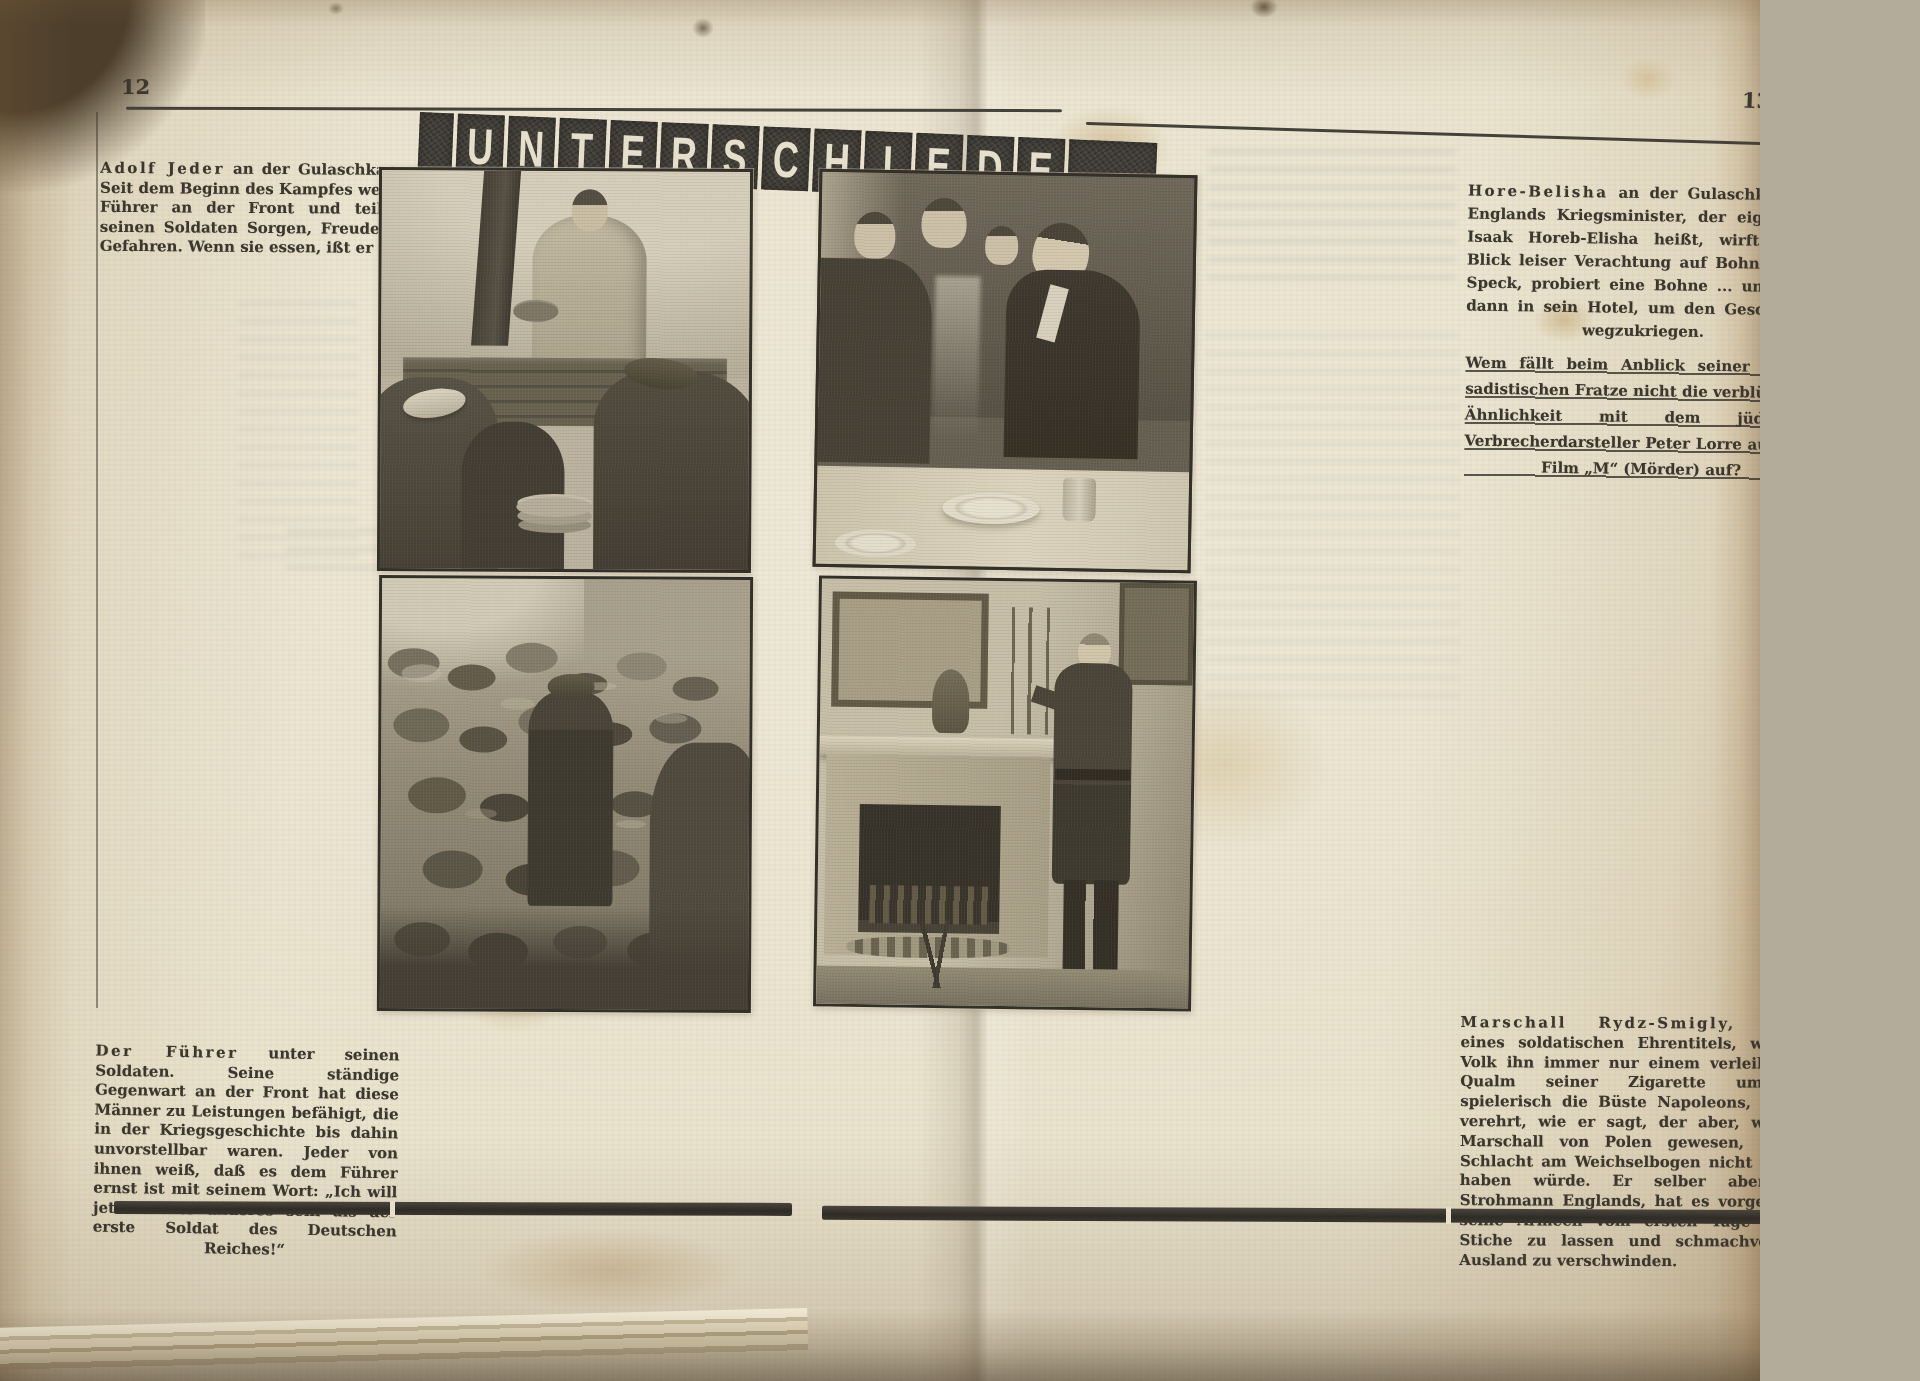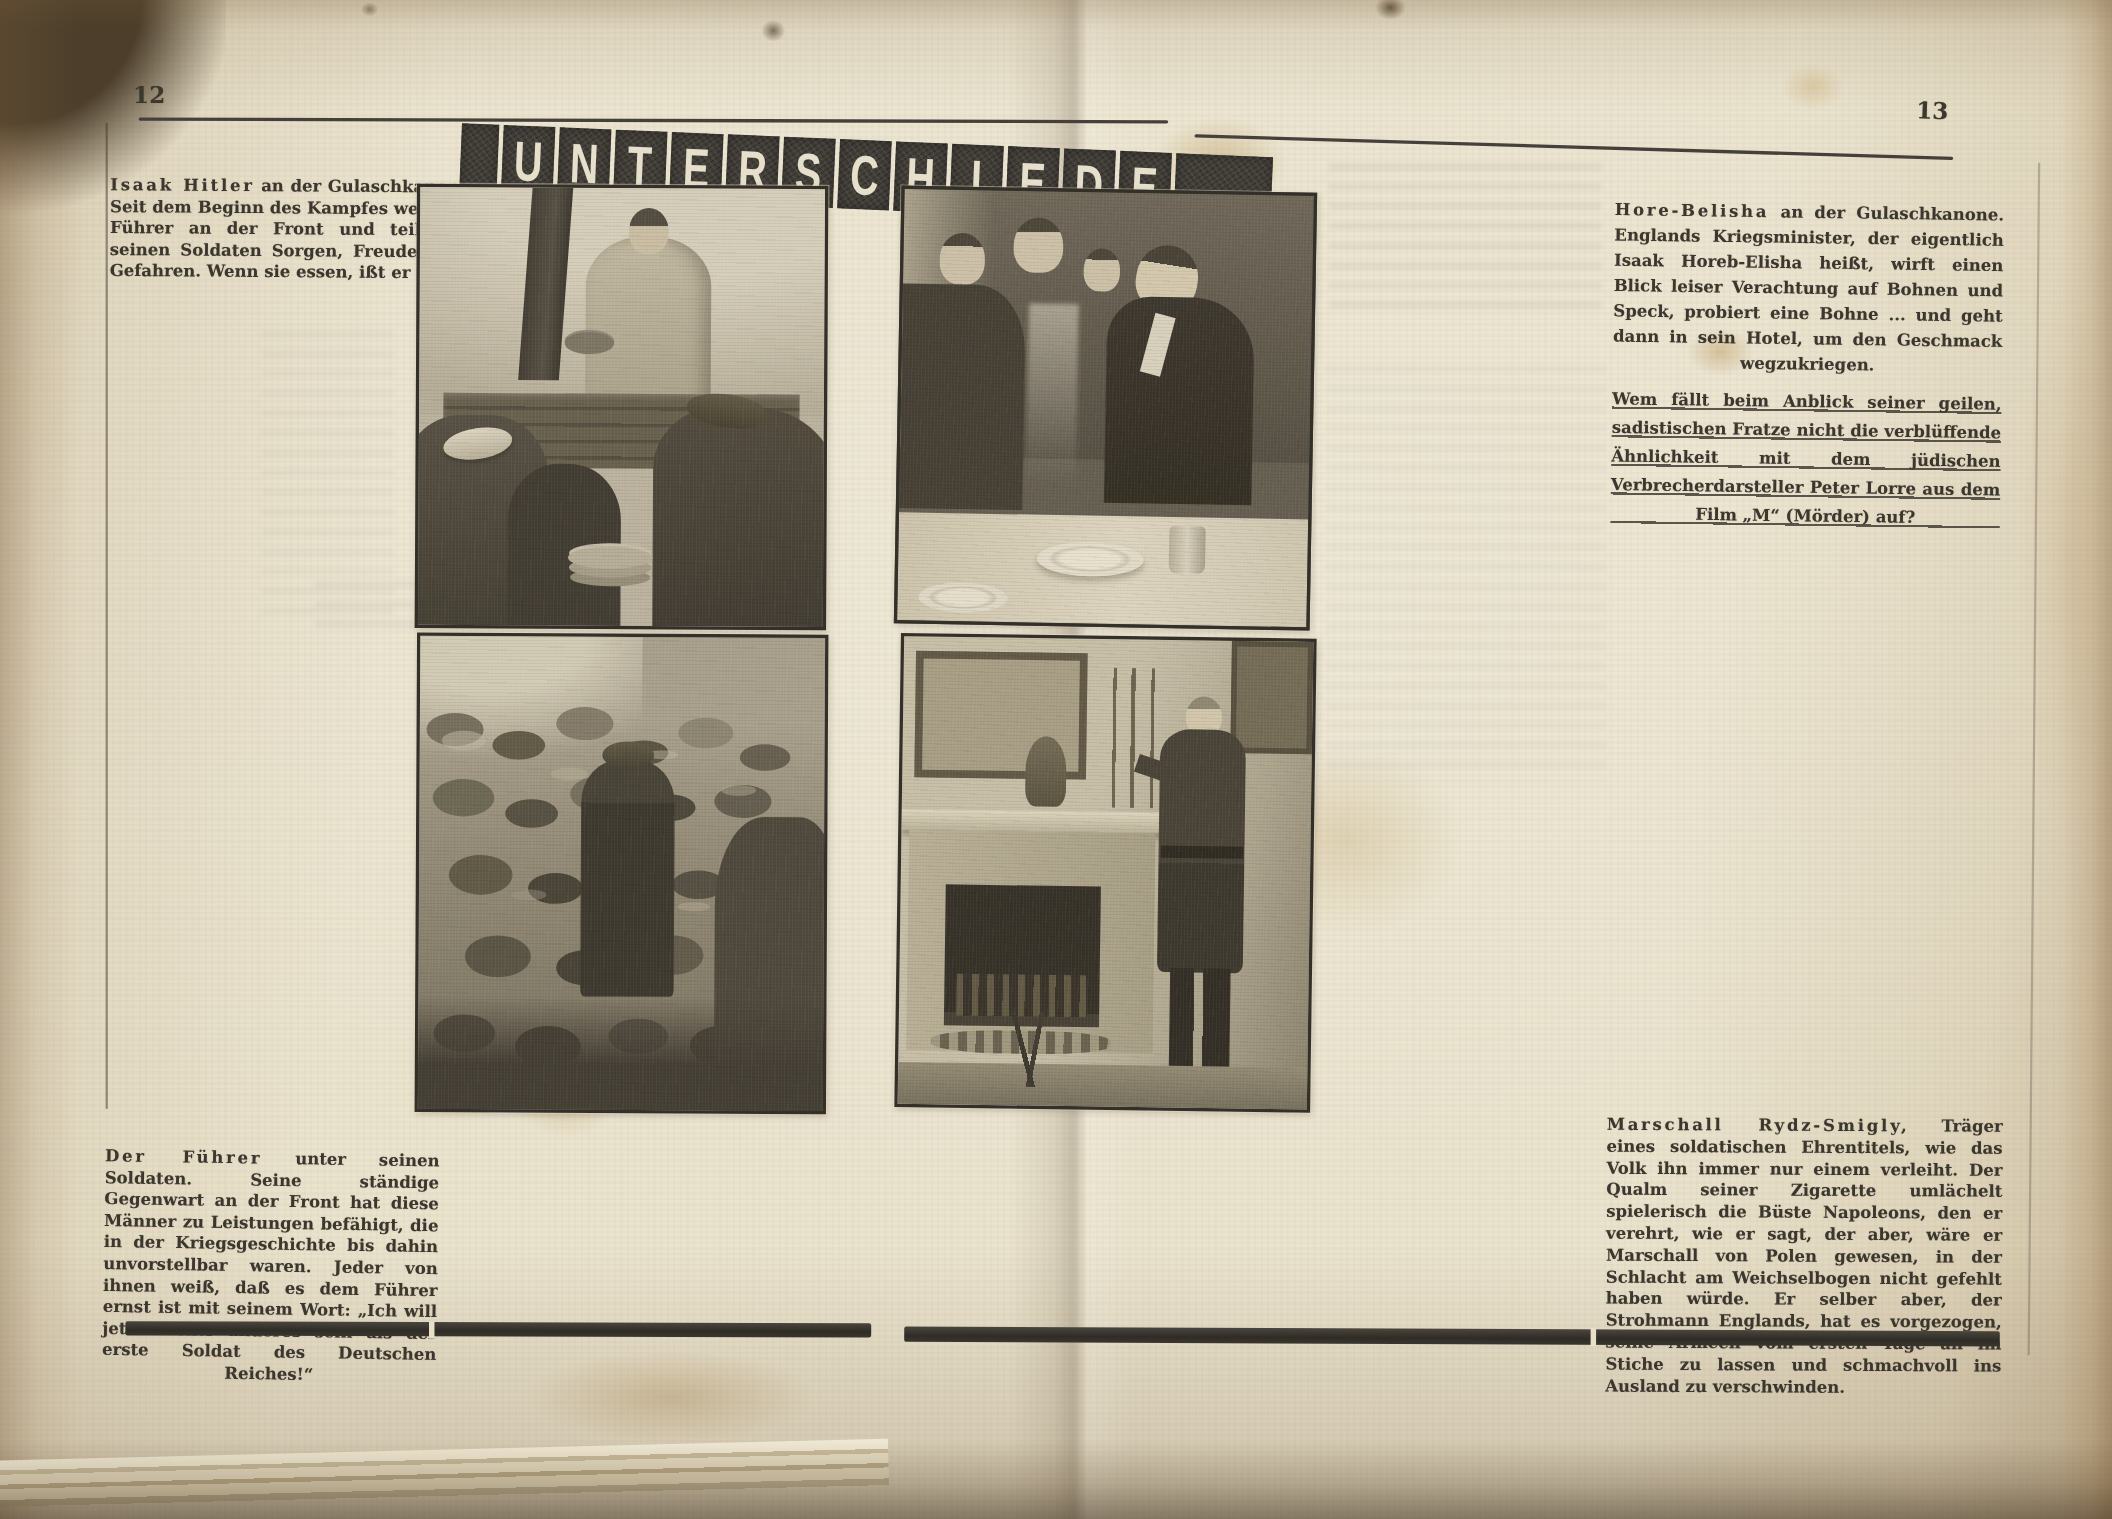--- a/index.html
+++ b/index.html
@@ -1,16 +1,16 @@
 <!DOCTYPE html>
 <html><head>
 <meta charset="utf-8">
 <style>
   html,body{margin:0;padding:0;background:#b4ac9b;}
-  .stage{position:relative;width:1920px;height:1381px;overflow:hidden;font-family:"DejaVu Serif",serif;}
+  .stage{position:relative;width:1760px;height:1381px;overflow:hidden;font-family:"DejaVu Serif",serif;}
   .abs{position:absolute;}
 
   
   .paper{position:absolute;inset:0;background:
     radial-gradient(120% 90% at 50% 38%, rgba(255,255,255,.22), rgba(255,255,255,0) 62%),
     linear-gradient(180deg, rgba(120,95,60,.16), rgba(255,255,255,0) 7%, rgba(255,255,255,0) 82%, rgba(110,85,55,.20) 98%),
     linear-gradient(97deg, rgba(140,105,60,.30) 0%, rgba(150,120,75,.12) 6%, rgba(0,0,0,0) 20%, rgba(0,0,0,0) 78%, rgba(150,120,70,.14) 92%, rgba(130,95,50,.32) 100%),
     #e9e2cc;}
   .paper::after{content:"";position:absolute;inset:0;background:
     repeating-linear-gradient(0deg, rgba(120,100,70,.030) 0 2px, transparent 2px 5px),
@@ -230,21 +230,21 @@
     <span class="hblock">
         <i class="hl">D</i>
       </span>
     <span class="hblock">
         <i class="hl">E</i>
       </span>
     <span class="hblock sp-tail"></span>
   </div>
 
   <div class="cap cap-tl">
-    <p><span class="lead">Isaak Hitler</span> <span>an der Gulaschkanone. Seit dem Beginn des Kampfes weilt der Führer an der Front und teilt mit seinen Soldaten Sorgen, Freuden und Gefahren. Wenn sie essen, ißt er mit.</span></p>
+    <p><span class="lead">Adolf Jeder</span> <span>an der Gulaschkanone. Seit dem Beginn des Kampfes weilt der Führer an der Front und teilt mit seinen Soldaten Sorgen, Freuden und Gefahren. Wenn sie essen, ißt er mit.</span></p>
   </div>
   <div class="cap cap-bl">
     <p><span class="lead">Der Führer</span> <span>unter seinen Soldaten. Seine ständige Gegenwart an der Front hat diese Männer zu Leistungen befähigt, die in der Kriegsgeschichte bis dahin unvorstellbar waren. Jeder von ihnen weiß, daß es dem Führer ernst ist mit seinem Wort: „Ich will jetzt nichts anderes sein als der erste Soldat des Deutschen Reiches!“</span></p>
   </div>
 
   <div class="cap cap-tr">
     <p class="para1"><span class="lead">Hore-Belisha</span> <span>an der Gulaschkanone. Englands Kriegsminister, der eigentlich Isaak Horeb-Elisha heißt, wirft einen Blick leiser Verachtung auf Bohnen und Speck, probiert eine Bohne ... und geht dann in sein Hotel, um den Geschmack wegzukriegen.</span></p>
     <p class="para2">Wem fällt beim Anblick seiner geilen, sadistischen Fratze nicht die verblüffende Ähnlichkeit mit dem jüdischen Verbrecherdarsteller Peter Lorre aus dem Film „M“ (Mörder) auf?</p>
   </div>
   <div class="cap cap-br">

